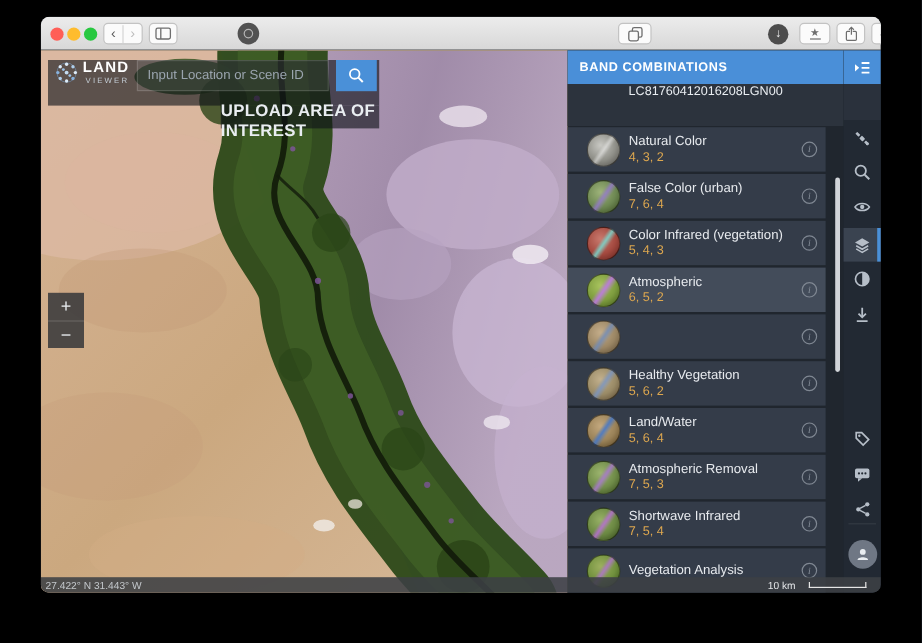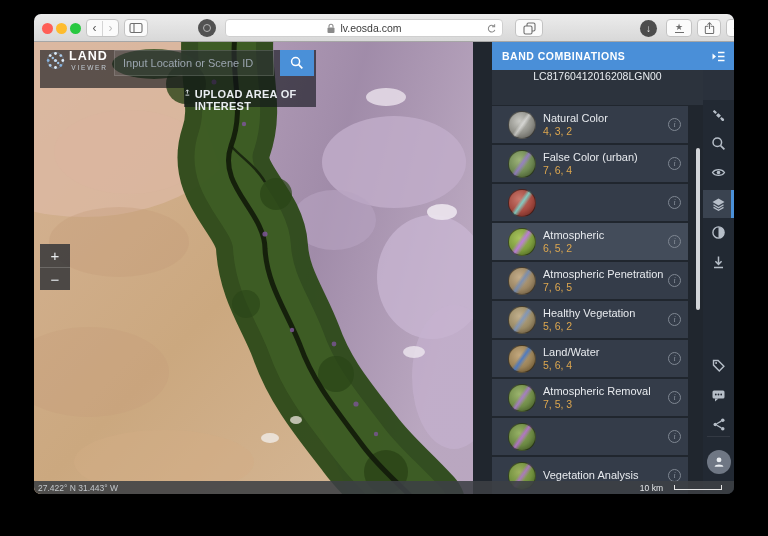--- a/index.html
+++ b/index.html
@@ -79,23 +79,23 @@
     border: 1px solid rgba(255,255,255,.14); color: #d5dbe1;
     font-size: 11px; padding: 0 8px; font-family: "Liberation Sans", sans-serif; outline: none;
   }
   #search-input::placeholder { color: #9aa4ae; }
   #search-btn {
     width: 34px; height: 26px; background: #4a90d8; border: none; flex: none;
     display: flex; align-items: center; justify-content: center; cursor: pointer;
   }
   #uploadbar {
     position: absolute; left: 150px; top: 46px; width: 132px; height: 19px;
-    background: rgba(14,18,24,.62); display: flex; align-items: flex-start; justify-content: center;
-    gap: 4px; color: #e9edf1; font-size: 11px; font-weight: bold; letter-spacing: .25px;
-    z-index: 5; cursor: pointer;
+    background: rgba(14,18,24,.62); display: flex; align-items: flex-end; justify-content: center;
+    gap: 4px; color: #e9edf1; font-size: 14px; font-weight: bold; letter-spacing: .25px;
+    z-index: 5; cursor: pointer; flex-direction: column;
   }
   #zoomctrl {
     position: absolute; left: 6px; top: 202px; width: 30px; z-index: 5;
     background: rgba(38,44,50,.78);
   }
   .zoom-btn {
     height: 23px; display: flex; align-items: center; justify-content: center;
     color: #e8ecef; font-size: 15px; cursor: pointer;
   }
   .zoom-btn + .zoom-btn { border-top: 1px solid rgba(255,255,255,.18); }
@@ -113,21 +113,21 @@
   }
   #statusbar .coords { position: absolute; left: 4px; top: 2px; }
   #statusbar .attrib { position: absolute; left: 300px; top: 2px; white-space: nowrap; }
   #statusbar .attrib a { color: #5da2e8; text-decoration: none; }
   #statusbar .scale-text { position: absolute; right: 71px; top: 2px; color: #e4e6e8; }
   #statusbar .scale-bar {
     position: absolute; right: 12px; top: 3.5px; width: 48px; height: 5px;
     border: 1px solid #e6e6e6; border-top: none;
   }
   
-  #panel { width: 230px; background: #20262e; display: flex; flex-direction: column; position: relative; flex: none; padding-left: 19px; }
+  #panel { width: 230px; background: #20262e; display: flex; flex-direction: column; position: relative; flex: none; }
   #panel-header {
     height: 28px; background: #4a8fd8; display: flex; align-items: center;
     padding-left: 10px; flex: none;
   }
   #panel-header .ttl { color: #fff; font-size: 10.5px; font-weight: bold; letter-spacing: .5px; }
   #scenebar {
     height: 35px; background: #2c333d; flex: none;
     display: flex; flex-direction: column; align-items: center; justify-content: flex-start; gap: 2px;
   }
   #scenebar .sid { color: #e9edf1; font-size: 10.5px; }
@@ -198,33 +198,20 @@
       <svg width="14" height="12" viewBox="0 0 14 12">
         <rect x="1" y="1.5" width="12" height="9" rx="1.5" fill="none" stroke="#6e6e6e" stroke-width="1.1"></rect>
         <line x1="5" y1="1.5" x2="5" y2="10.5" stroke="#6e6e6e" stroke-width="1.1"></line>
       </svg>
     </div>
 
     <div id="ext-circle">
         <i></i>
       </div>
 
-    <div id="urlbar">
-      <svg width="10" height="11" viewBox="0 0 10 11">
-        <rect x="1.5" y="4.5" width="7" height="5.5" rx="1" fill="#8a8a8a"></rect>
-        <path d="M3 4.5 V3.2 a2 2 0 0 1 4 0 V4.5" stroke="#8a8a8a" stroke-width="1.1" fill="none"></path>
-      </svg>
-      <span>lv.eosda.com</span>
-      <span class="reload">
-        <svg width="11" height="11" viewBox="0 0 15 15">
-          <path d="M11.5 5 A4.6 4.6 0 1 0 12.1 9.4" fill="none" stroke="#8a8a8a" stroke-width="1.4"></path>
-          <path d="M11.8 1.6 L11.8 5.2 L8.2 5.2" fill="none" stroke="#8a8a8a" stroke-width="1.4"></path>
-        </svg>
-      </span>
-    </div>
 
     <div class="chrome-btn" id="btn-pages">
       <svg width="13" height="13" viewBox="0 0 13 13">
         <rect x="4" y="1" width="8" height="8" rx="1.5" fill="#fbfbfb" stroke="#6e6e6e" stroke-width="1.1"></rect>
         <rect x="1" y="4" width="8" height="8" rx="1.5" fill="#fbfbfb" stroke="#6e6e6e" stroke-width="1.1"></rect>
       </svg>
     </div>
 
     <div id="dl-circle">
       <span>↓</span>
@@ -367,36 +354,36 @@
         <div class="band-item">
           <span class="band-thumb" style="background: linear-gradient(125deg, transparent 40%, rgba(150, 120, 210, 0.8) 50%, transparent 62%), radial-gradient(circle at 40% 35%, rgb(158, 179, 122), rgb(109, 135, 82) 55%, rgb(55, 73, 31));"></span>
           <span class="band-texts">
               <span class="band-name">False Color (urban)</span>
               <span class="band-nums">7, 6, 4</span>
             </span>
           <span class="info-ic">i</span>
         </div>
         <div class="band-item">
           <span class="band-thumb" style="background: linear-gradient(125deg, transparent 40%, rgba(120, 220, 210, 0.85) 50%, transparent 62%), radial-gradient(circle at 40% 35%, rgb(201, 122, 110), rgb(163, 73, 63) 55%, rgb(94, 32, 26));"></span>
+          <span class="band-texts">
+              <span class="band-name">Color Infrared (vegetation)</span>
+              <span class="band-nums">5, 4, 3</span>
+            </span>
           <span class="info-ic">i</span>
         </div>
         <div class="band-item selected">
           <span class="band-thumb" style="background: linear-gradient(125deg, transparent 38%, rgba(190, 120, 230, 0.9) 50%, transparent 64%), radial-gradient(circle at 40% 35%, rgb(169, 196, 94), rgb(125, 156, 62) 55%, rgb(63, 86, 24));"></span>
           <span class="band-texts">
               <span class="band-name">Atmospheric</span>
               <span class="band-nums">6, 5, 2</span>
             </span>
           <span class="info-ic">i</span>
         </div>
         <div class="band-item">
           <span class="band-thumb" style="background: linear-gradient(125deg, transparent 40%, rgba(110, 140, 190, 0.8) 50%, transparent 62%), radial-gradient(circle at 40% 35%, rgb(196, 173, 138), rgb(155, 134, 100) 55%, rgb(90, 74, 51));"></span>
-          <span class="band-texts">
-              <span class="band-name">Atmospheric Penetration</span>
-              <span class="band-nums">7, 6, 5</span>
-            </span>
           <span class="info-ic">i</span>
         </div>
         <div class="band-item">
           <span class="band-thumb" style="background: linear-gradient(125deg, transparent 40%, rgba(120, 150, 200, 0.8) 50%, transparent 62%), radial-gradient(circle at 40% 35%, rgb(194, 176, 141), rgb(153, 138, 102) 55%, rgb(87, 69, 46));"></span>
           <span class="band-texts">
               <span class="band-name">Healthy Vegetation</span>
               <span class="band-nums">5, 6, 2</span>
             </span>
           <span class="info-ic">i</span>
         </div>
@@ -411,20 +398,24 @@
         <div class="band-item">
           <span class="band-thumb" style="background: linear-gradient(125deg, transparent 40%, rgba(170, 120, 210, 0.85) 50%, transparent 62%), radial-gradient(circle at 40% 35%, rgb(156, 180, 110), rgb(111, 139, 72) 55%, rgb(53, 72, 28));"></span>
           <span class="band-texts">
               <span class="band-name">Atmospheric Removal</span>
               <span class="band-nums">7, 5, 3</span>
             </span>
           <span class="info-ic">i</span>
         </div>
         <div class="band-item">
           <span class="band-thumb" style="background: linear-gradient(125deg, transparent 40%, rgba(185, 110, 215, 0.85) 50%, transparent 62%), radial-gradient(circle at 40% 35%, rgb(151, 177, 102), rgb(106, 135, 66) 55%, rgb(49, 68, 24));"></span>
+          <span class="band-texts">
+              <span class="band-name">Shortwave Infrared</span>
+              <span class="band-nums">7, 5, 4</span>
+            </span>
           <span class="info-ic">i</span>
         </div>
         <div class="band-item">
           <span class="band-thumb" style="background: linear-gradient(125deg, transparent 40%, rgba(175, 115, 205, 0.85) 50%, transparent 62%), radial-gradient(circle at 40% 35%, rgb(157, 176, 95), rgb(112, 144, 61) 55%, rgb(52, 76, 22));"></span>
           <span class="band-texts">
               <span class="band-name">Vegetation Analysis</span>
               <span class="band-nums"></span>
             </span>
           <span class="info-ic">i</span>
         </div>

